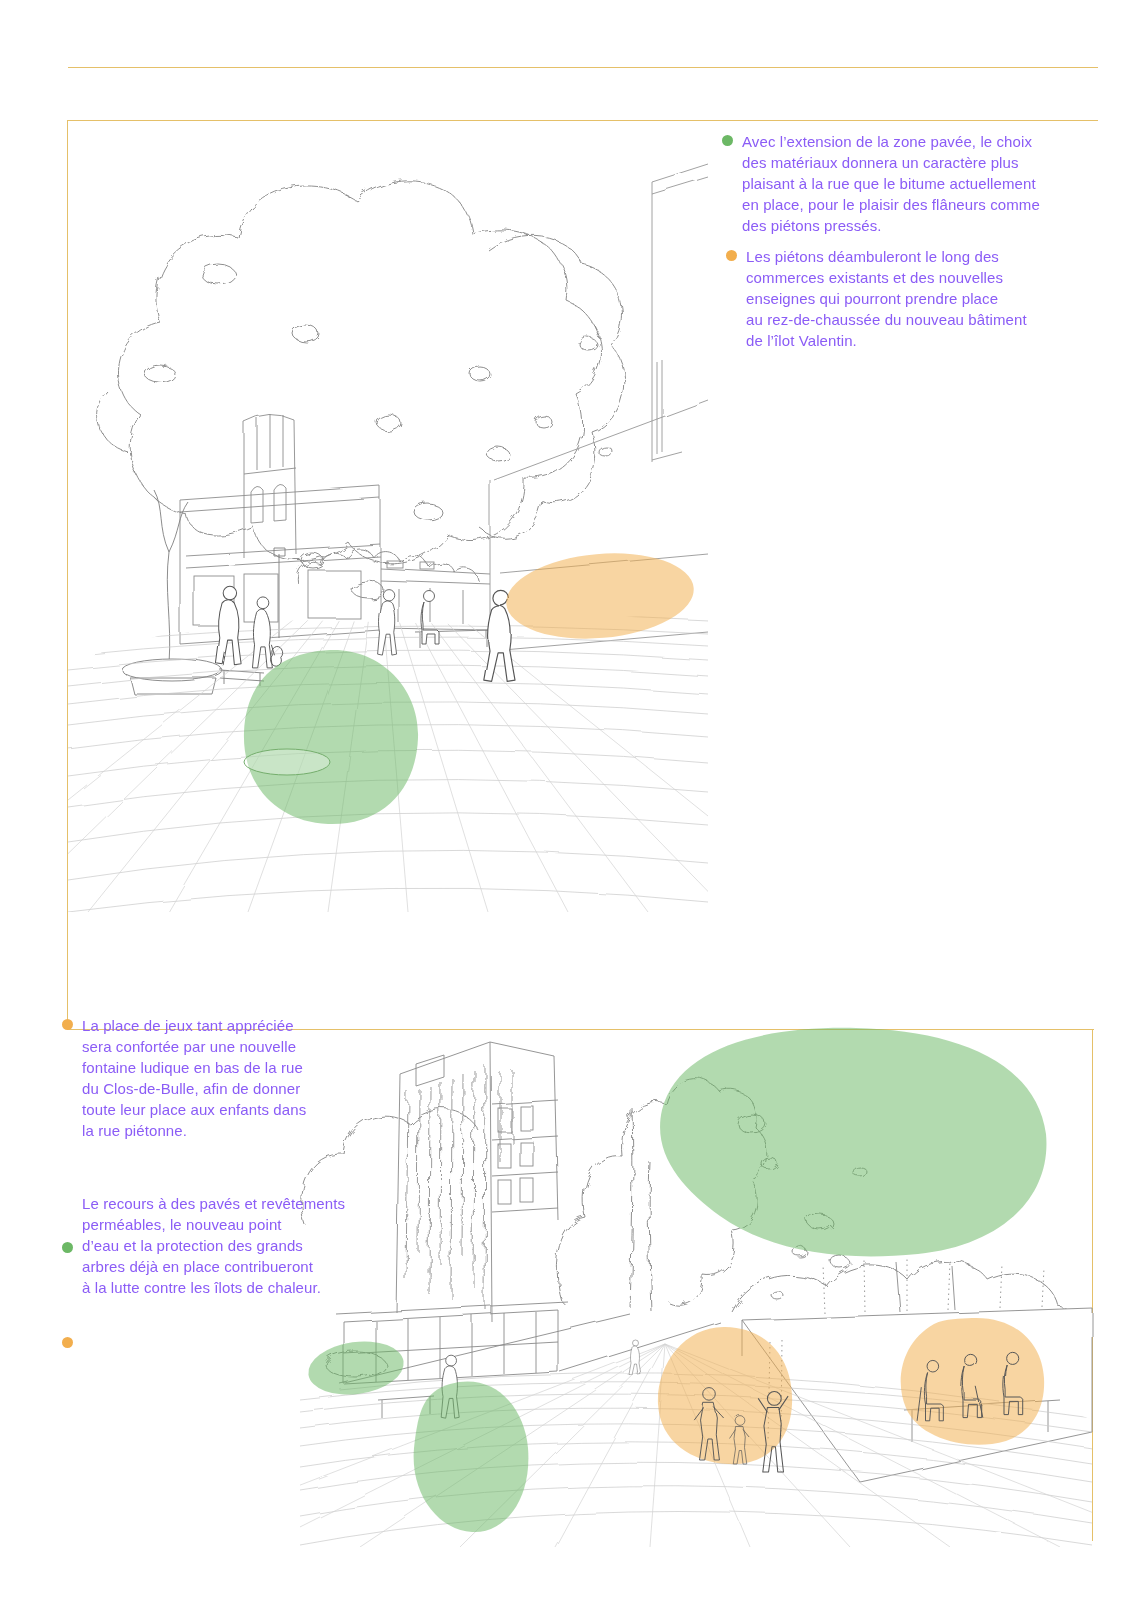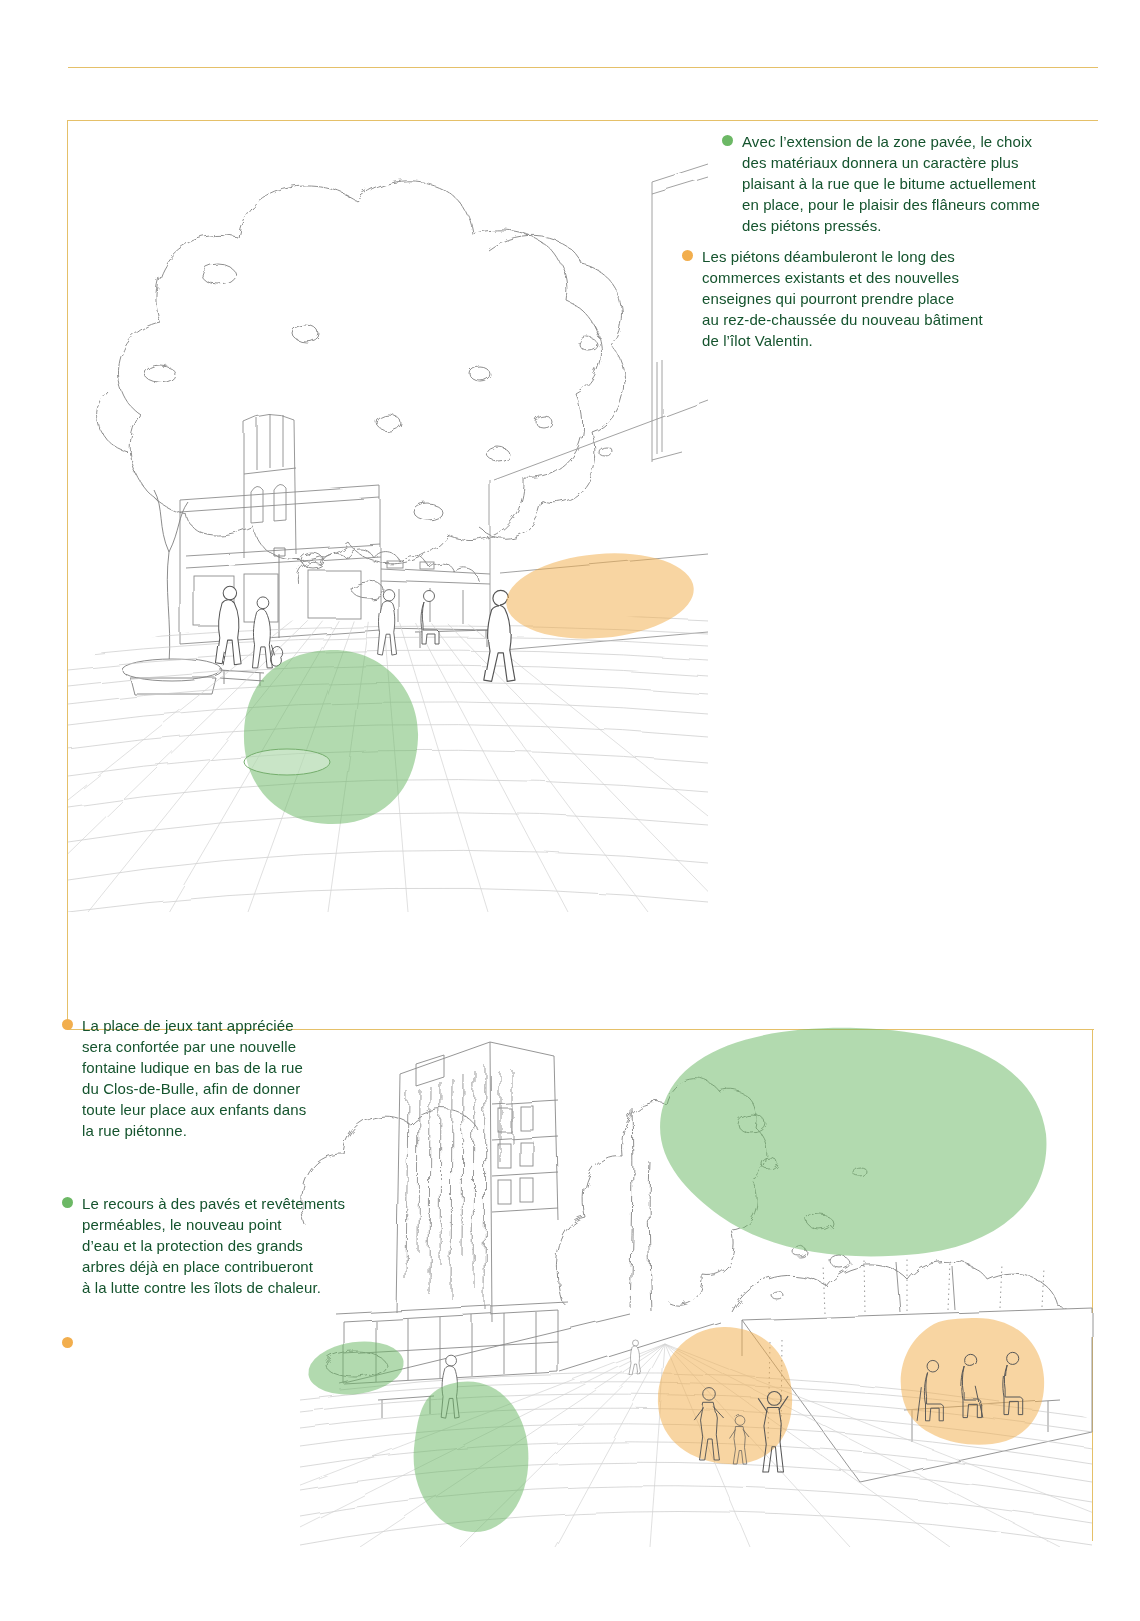--- a/index.html
+++ b/index.html
@@ -3,21 +3,21 @@
 <meta charset="utf-8">
 <style>
   html,body{margin:0;padding:0;background:#ffffff;}
   .page{position:relative;width:1140px;height:1621px;background:#fff;overflow:hidden;
         font-family:"Liberation Sans", sans-serif;}
   .gold{position:absolute;background:var(--gold,#e5c069);}
   .note{position:absolute;display:flex;gap:9px;align-items:flex-start;}
   .note .dot{width:11px;height:11px;border-radius:50%;margin-top:4px;flex:none;background:#ccc;}
   .note[data-color="green"] .dot{background:var(--green,#6cb865);}
   .note[data-color="orange"] .dot{background:var(--orange,#f2ae4d);}
-  .note p{margin:0;font-size:15px;line-height:21px;color:#14532d;white-space:pre-line;letter-spacing:.1px;}
+  .note p{margin:0;font-size:15px;line-height:21px;color:#8b5cf6;white-space:pre-line;letter-spacing:.1px;}
   svg{position:absolute;display:block;}
   svg *{vector-effect:none;}
 </style>
 </head>
 <body>
 
 <div class="page">
 
   <div class="gold" style="left:68px;top:67px;width:1030px;height:1.4px;"></div>
   <div class="gold" style="left:67px;top:120px;width:1031px;height:1.4px;"></div>
@@ -168,41 +168,41 @@
 
   <div style="position:absolute;left:0;top:0;">
     <div class="note" style="left:722px;top:131px;width:345px;" data-color="green">
       <span class="dot"></span>
       <p>Avec l’extension de la zone pavée, le choix
 des matériaux donnera un caractère plus
 plaisant à la rue que le bitume actuellement
 en place, pour le plaisir des flâneurs comme
 des piétons pressés.</p>
     </div>
-    <div class="note" style="left:682px;top:246px;width:345px;" data-color="orange">
+    <div class="note" style="left:726px;top:246px;width:345px;" data-color="orange">
       <span class="dot"></span>
       <p>Les piétons déambuleront le long des
 commerces existants et des nouvelles
 enseignes qui pourront prendre place
 au rez-de-chaussée du nouveau bâtiment
 de l’îlot Valentin.</p>
     </div>
   </div>
 
   <div style="position:absolute;left:0;top:0;">
     <div class="note" style="left:62px;top:1015px;width:290px;" data-color="orange">
       <span class="dot"></span>
       <p>La place de jeux tant appréciée
 sera confortée par une nouvelle
 fontaine ludique en bas de la rue
 du Clos-de-Bulle, afin de donner
 toute leur place aux enfants dans
 la rue piétonne.</p>
     </div>
-    <div class="note" style="left:62px;top:1193px;width:290px;" data-color="green">
+    <div class="note" style="left:62px;top:1193px;width:290px;align-items:center;" data-color="green">
       <span class="dot"></span>
       <p>Le recours à des pavés et revêtements
 perméables, le nouveau point
 d’eau et la protection des grands
 arbres déjà en place contribueront
 à la lutte contre les îlots de chaleur.</p>
     </div>
     <div class="note" style="left:62px;top:1333px;width:290px;" data-color="orange">
       <span class="dot"></span>
     </div>

